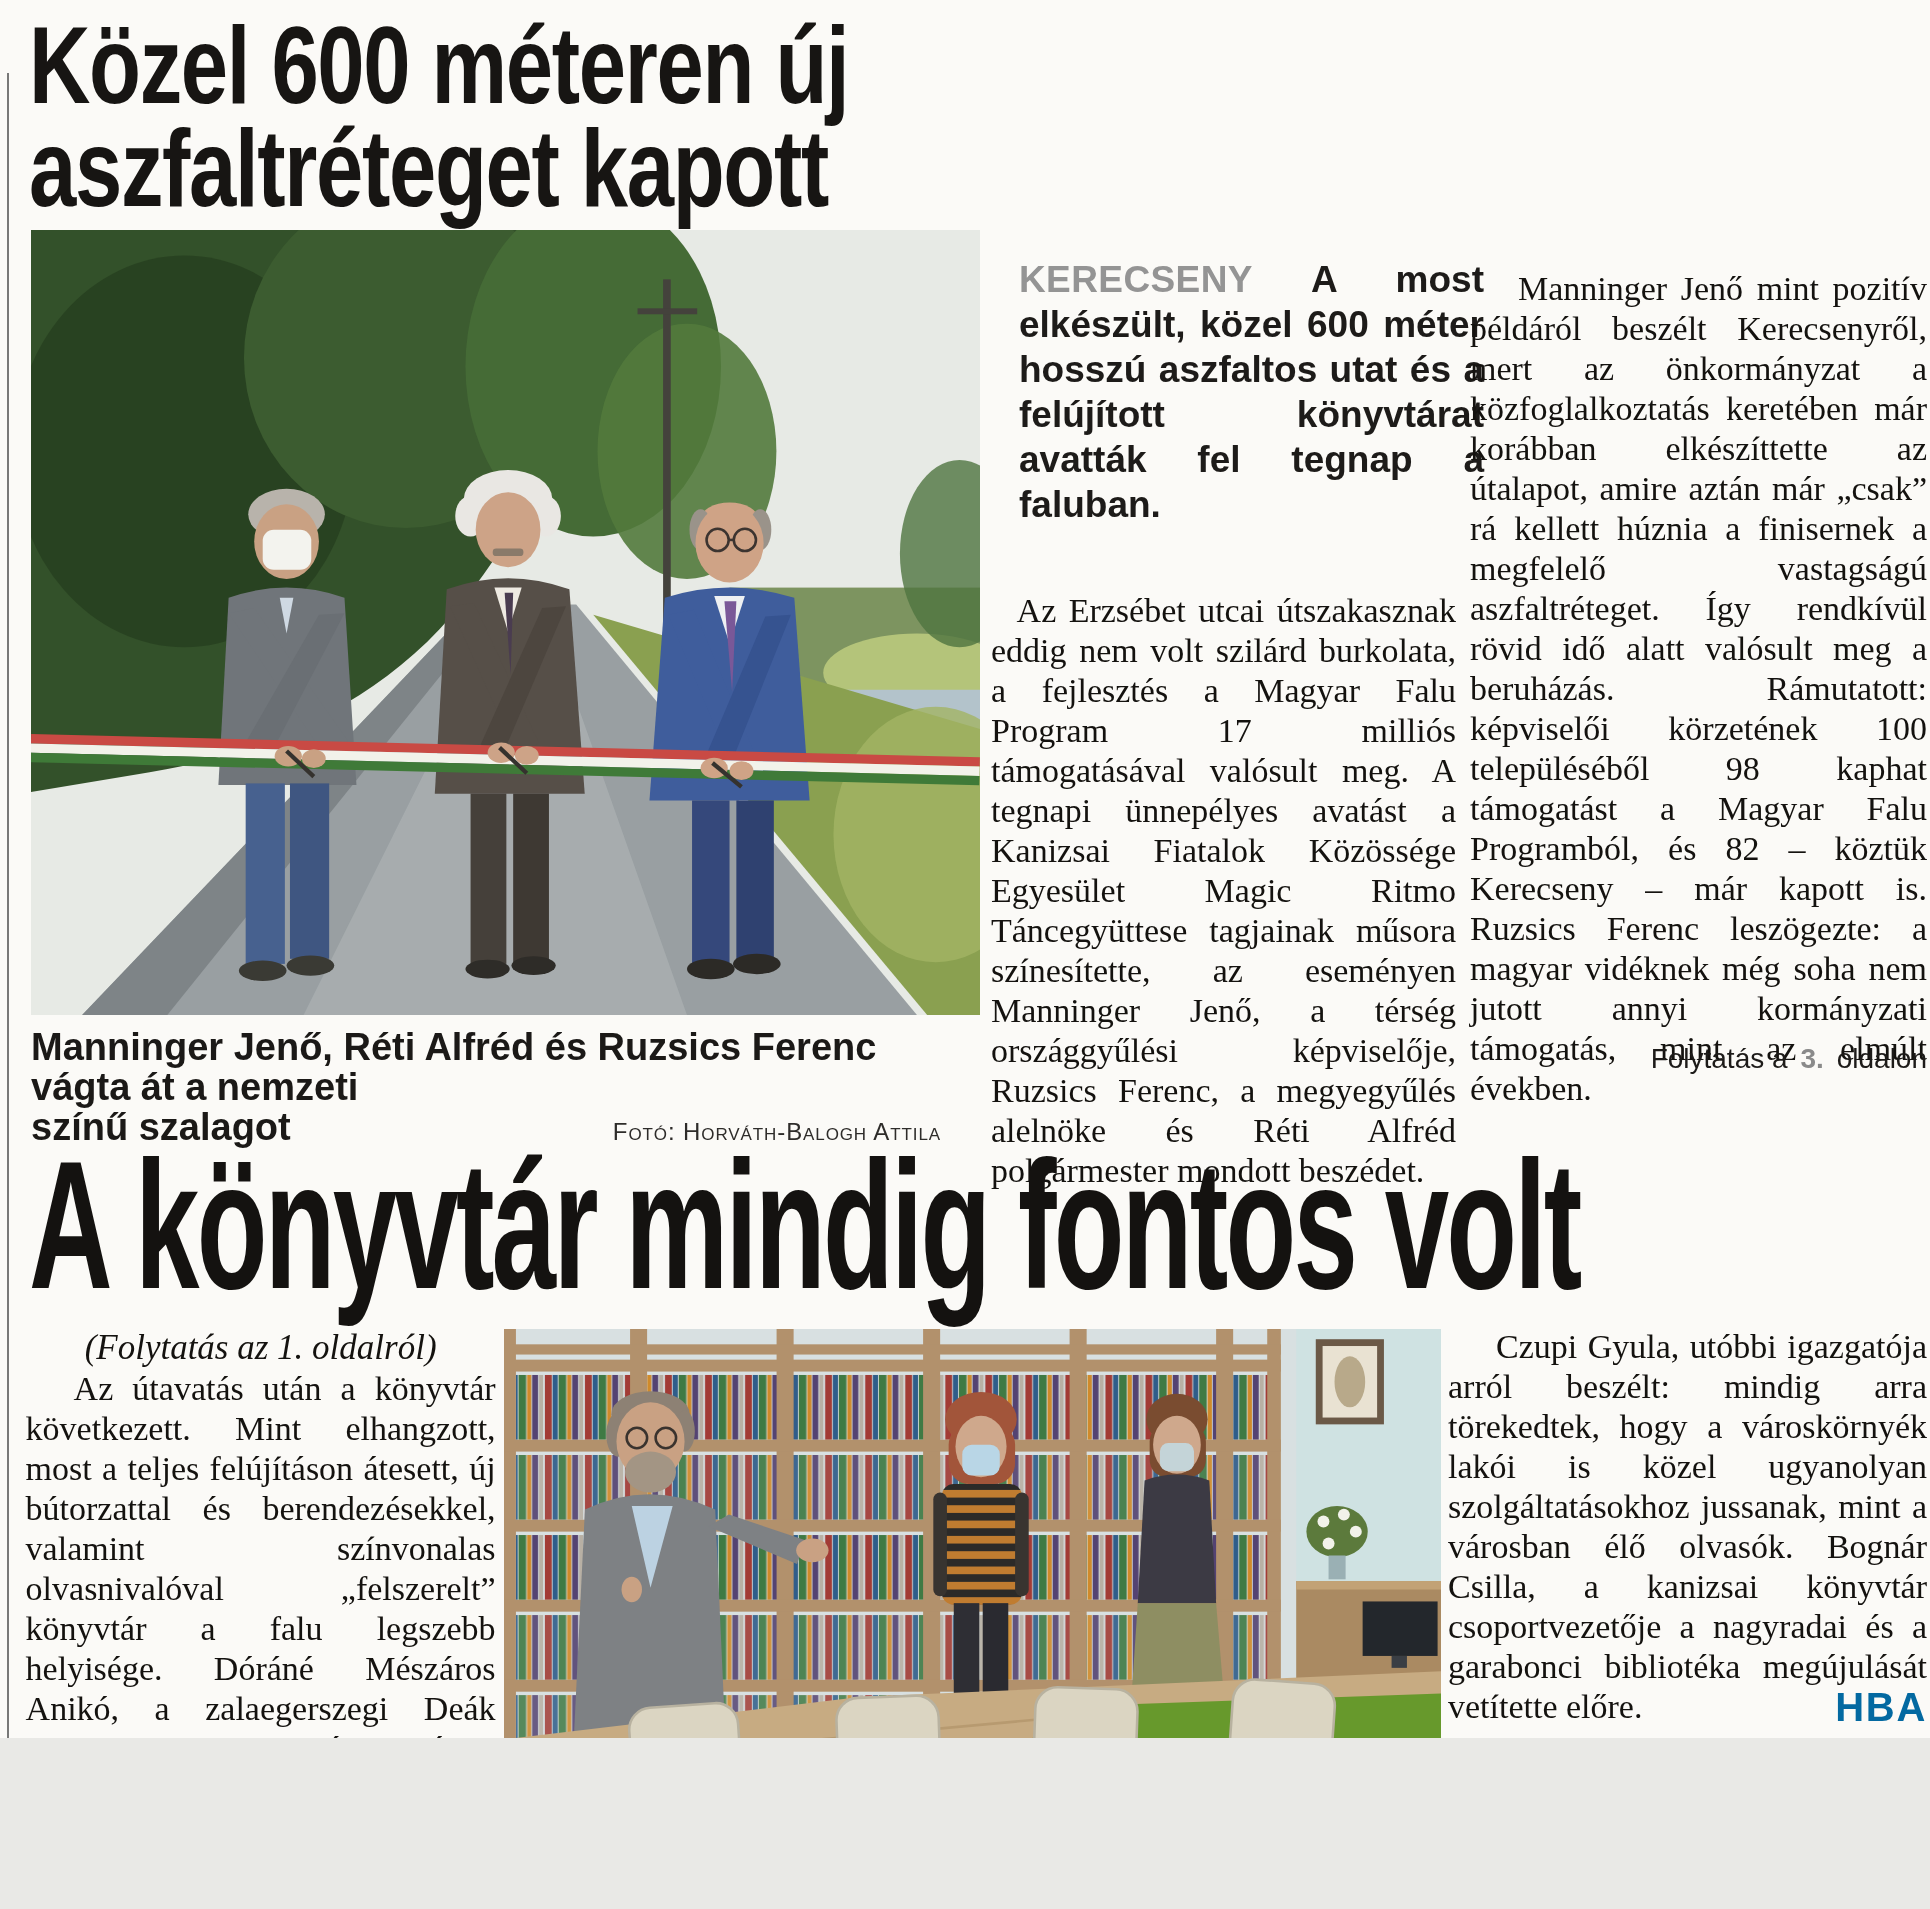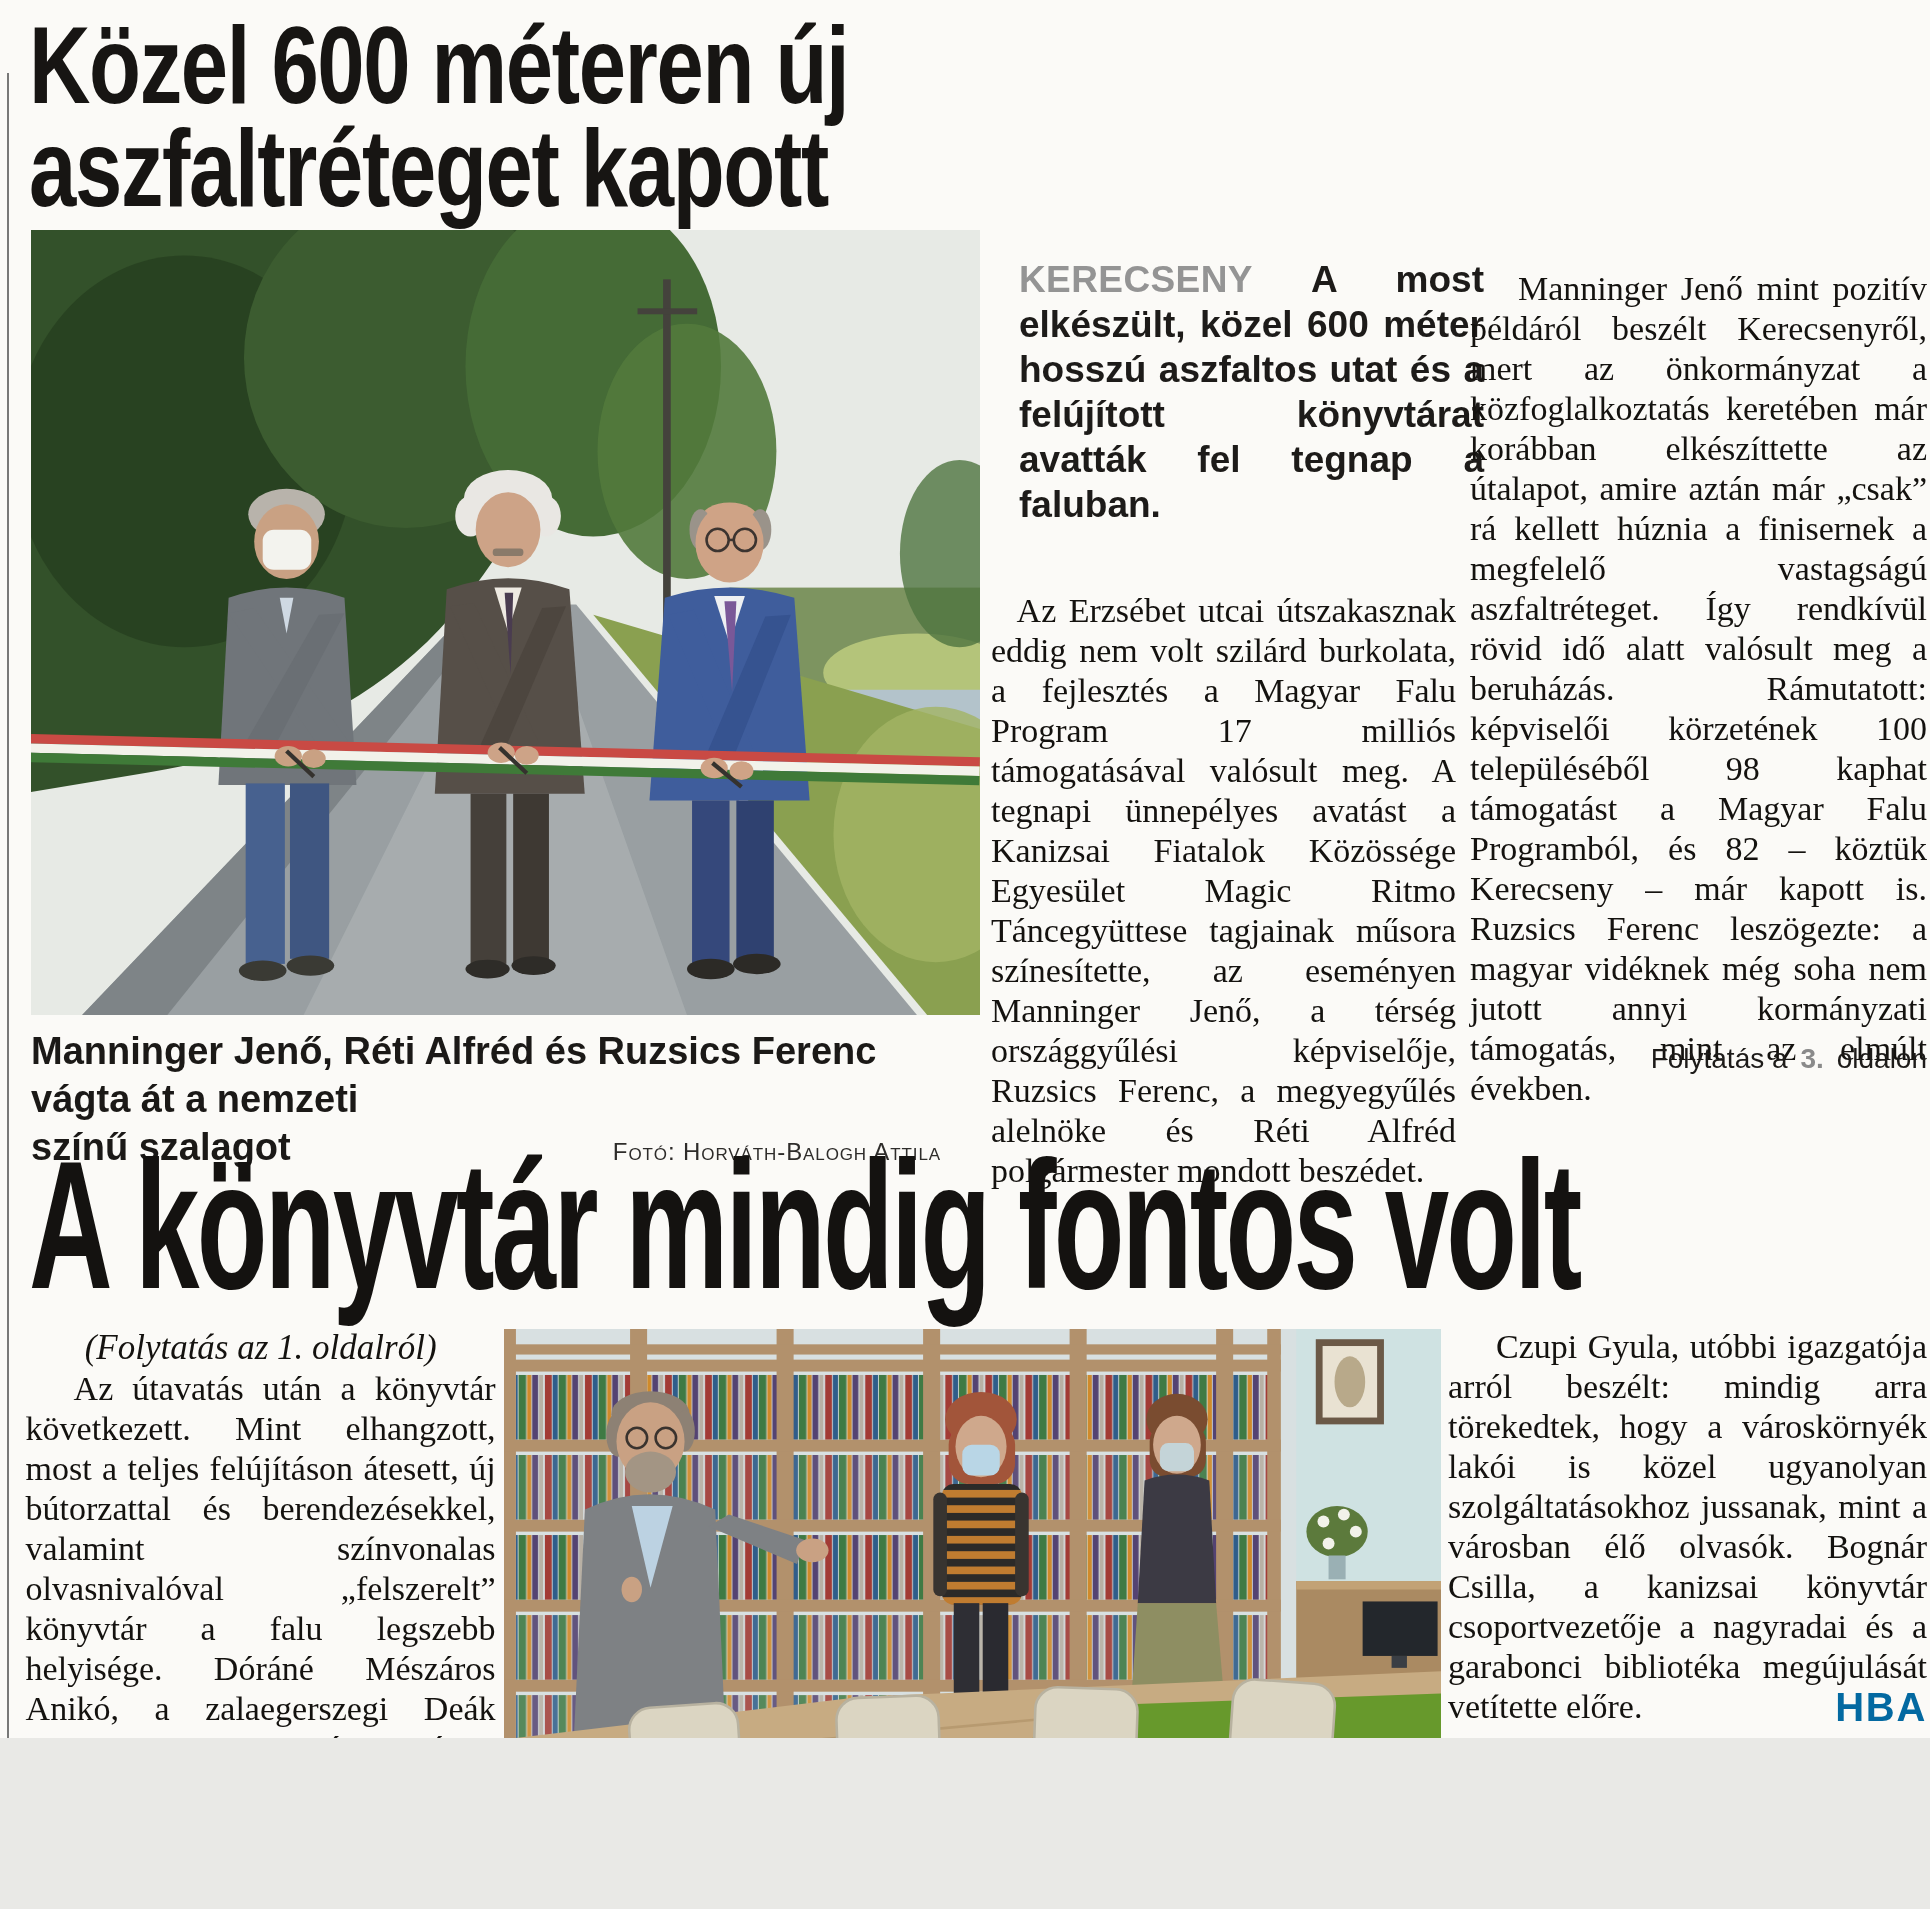--- a/index.html
+++ b/index.html
@@ -35,21 +35,21 @@
   }
   
   .photo{position:absolute;overflow:hidden;background:#dfe3de;}
   .photo svg{display:block;width:100%;height:100%;}
   .photo1{left:31px;top:230px;width:949px;height:785px;}
   .photo2{left:504px;top:1329px;width:937px;height:487px;}
   
   .caption{
     position:absolute;
     font-family:"Liberation Sans", sans-serif;
-    font-weight:700;font-size:38px;line-height:48px;color:#1b1917;
+    font-weight:700;font-size:38px;line-height:40px;color:#1b1917;
   }
   .caption1{left:31px;top:1027px;width:949px;}
   .caption1 .cap-row{display:flex;justify-content:space-between;align-items:baseline;padding-right:39px;}
   .caption2{left:504px;top:1828px;width:937px;display:flex;justify-content:space-between;align-items:baseline;padding-right:0;}
   .caption2 .credit{margin-right:67px;}
   .credit{
     font-family:"Liberation Sans", sans-serif;
     font-weight:400;font-size:24px;letter-spacing:0.9px;
     font-variant:small-caps;color:#2e2c2a;white-space:nowrap;
   }

